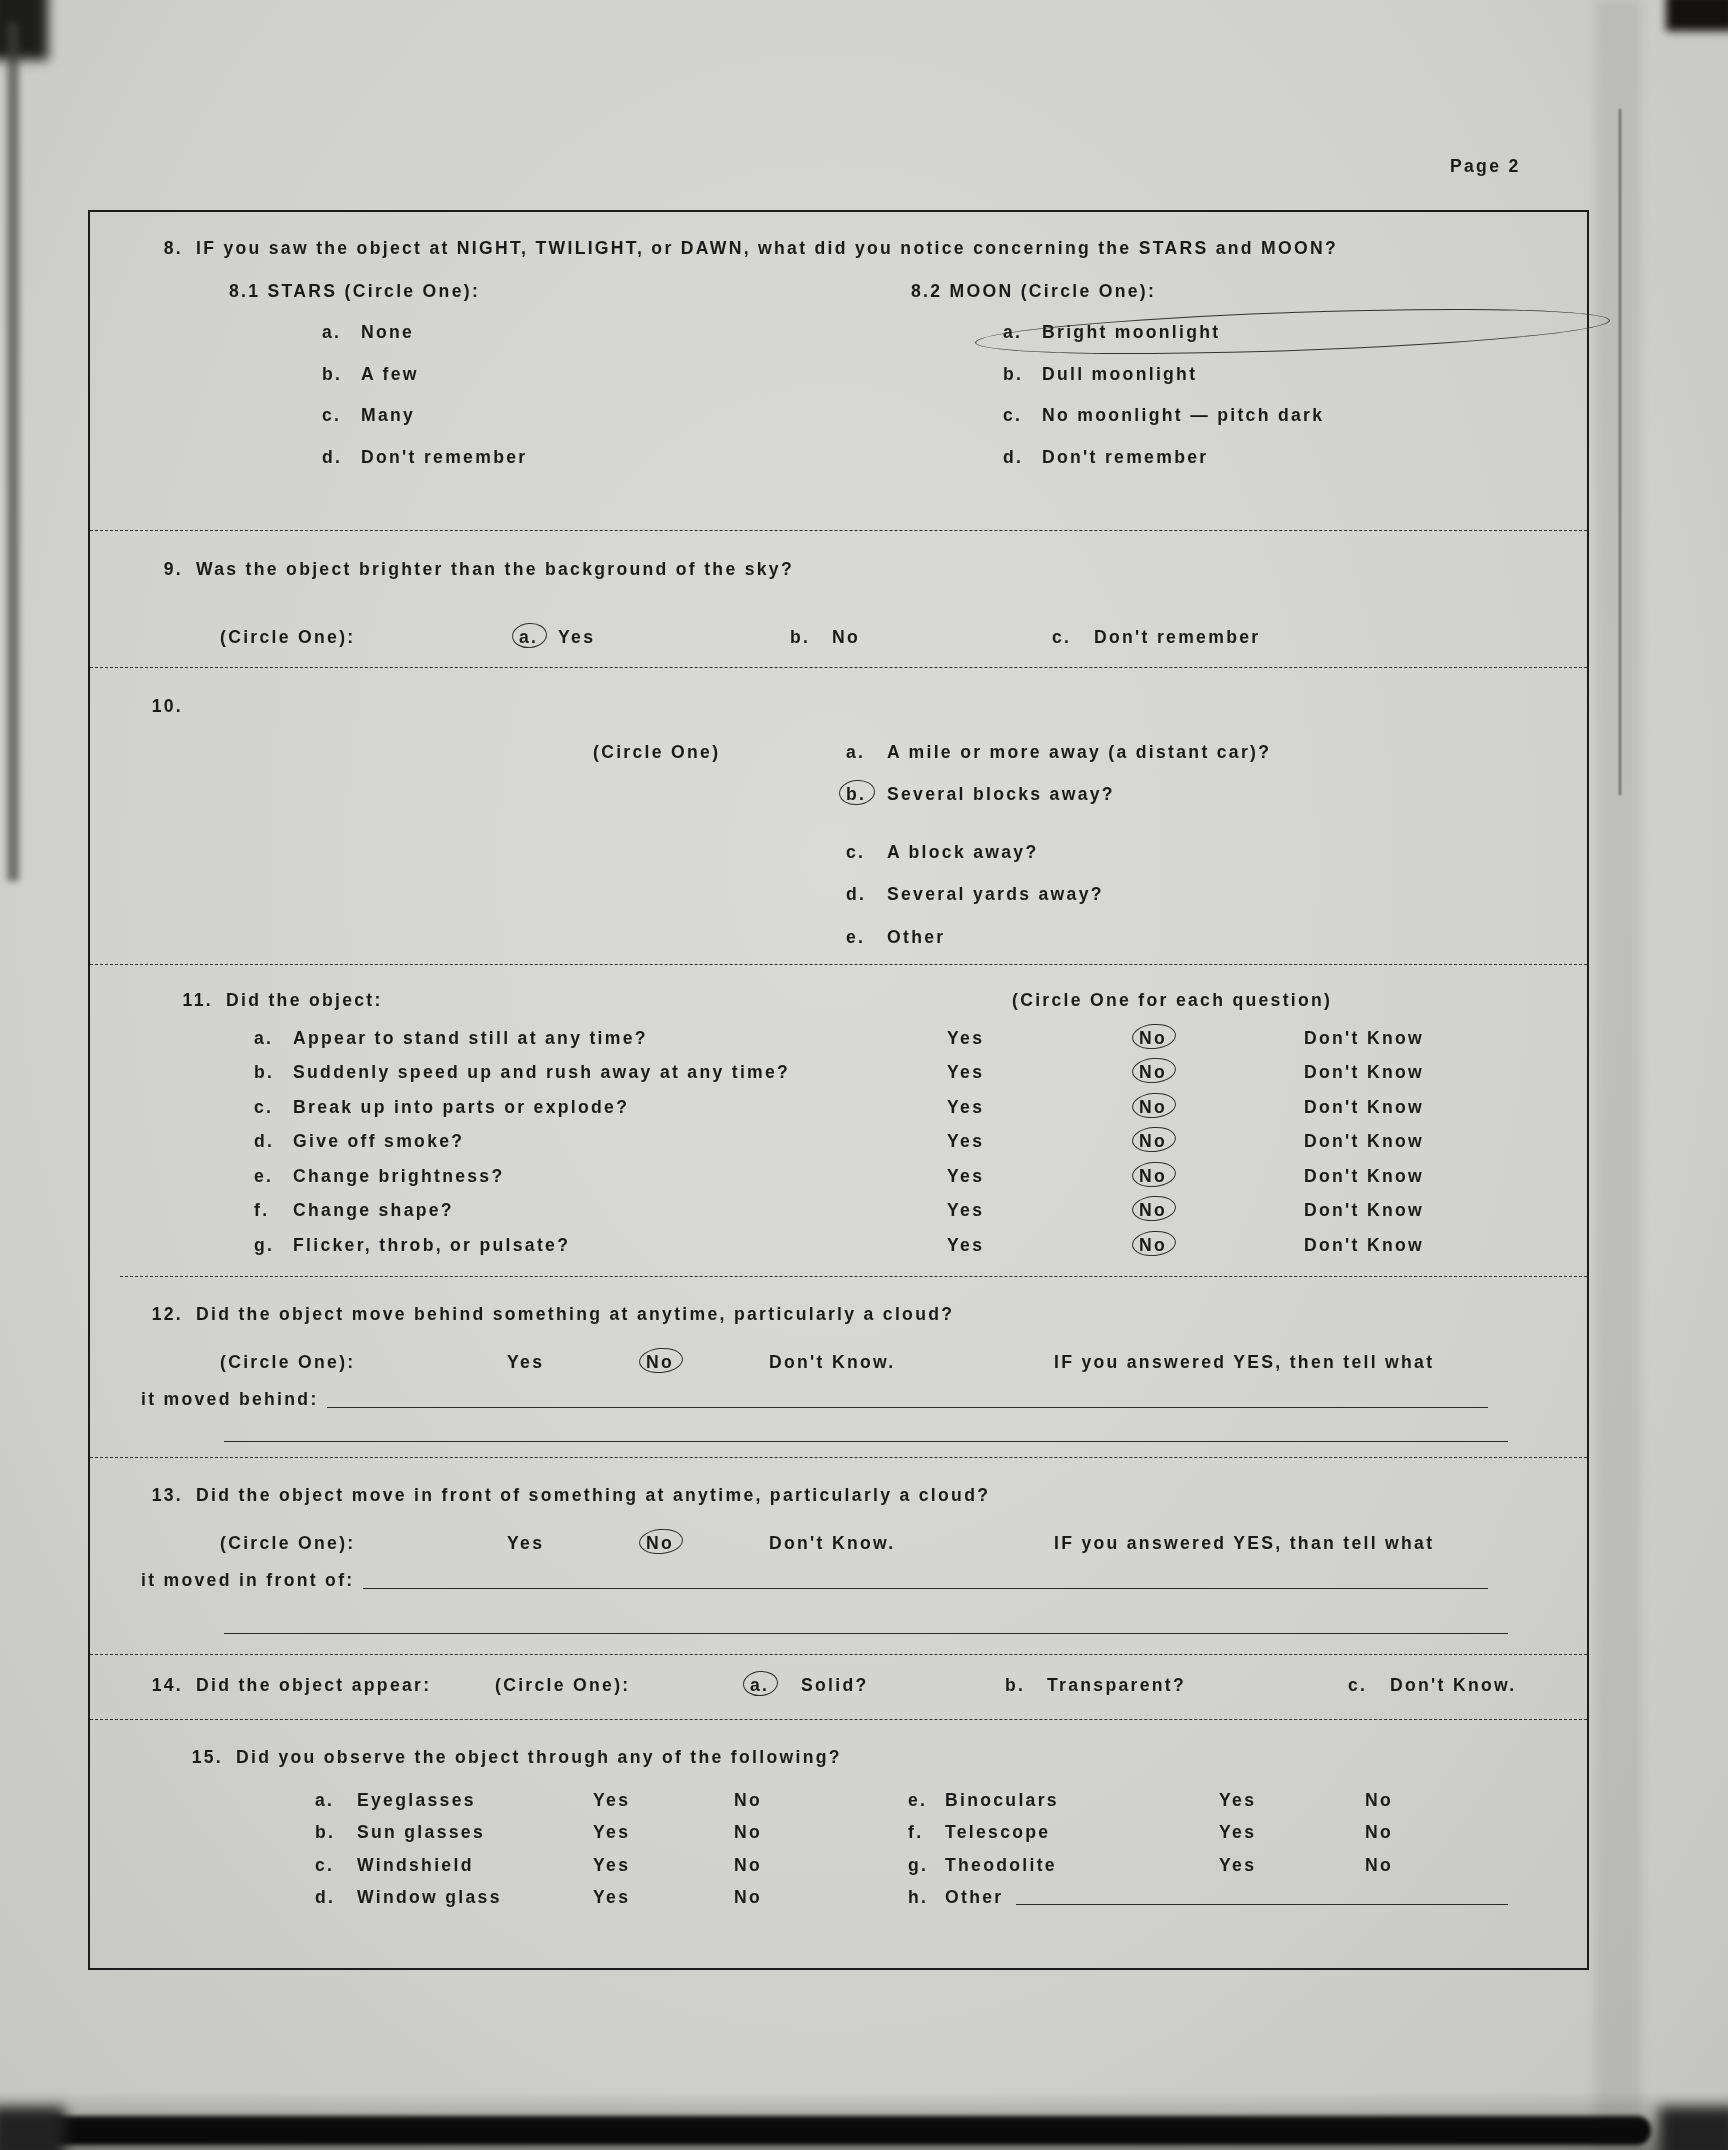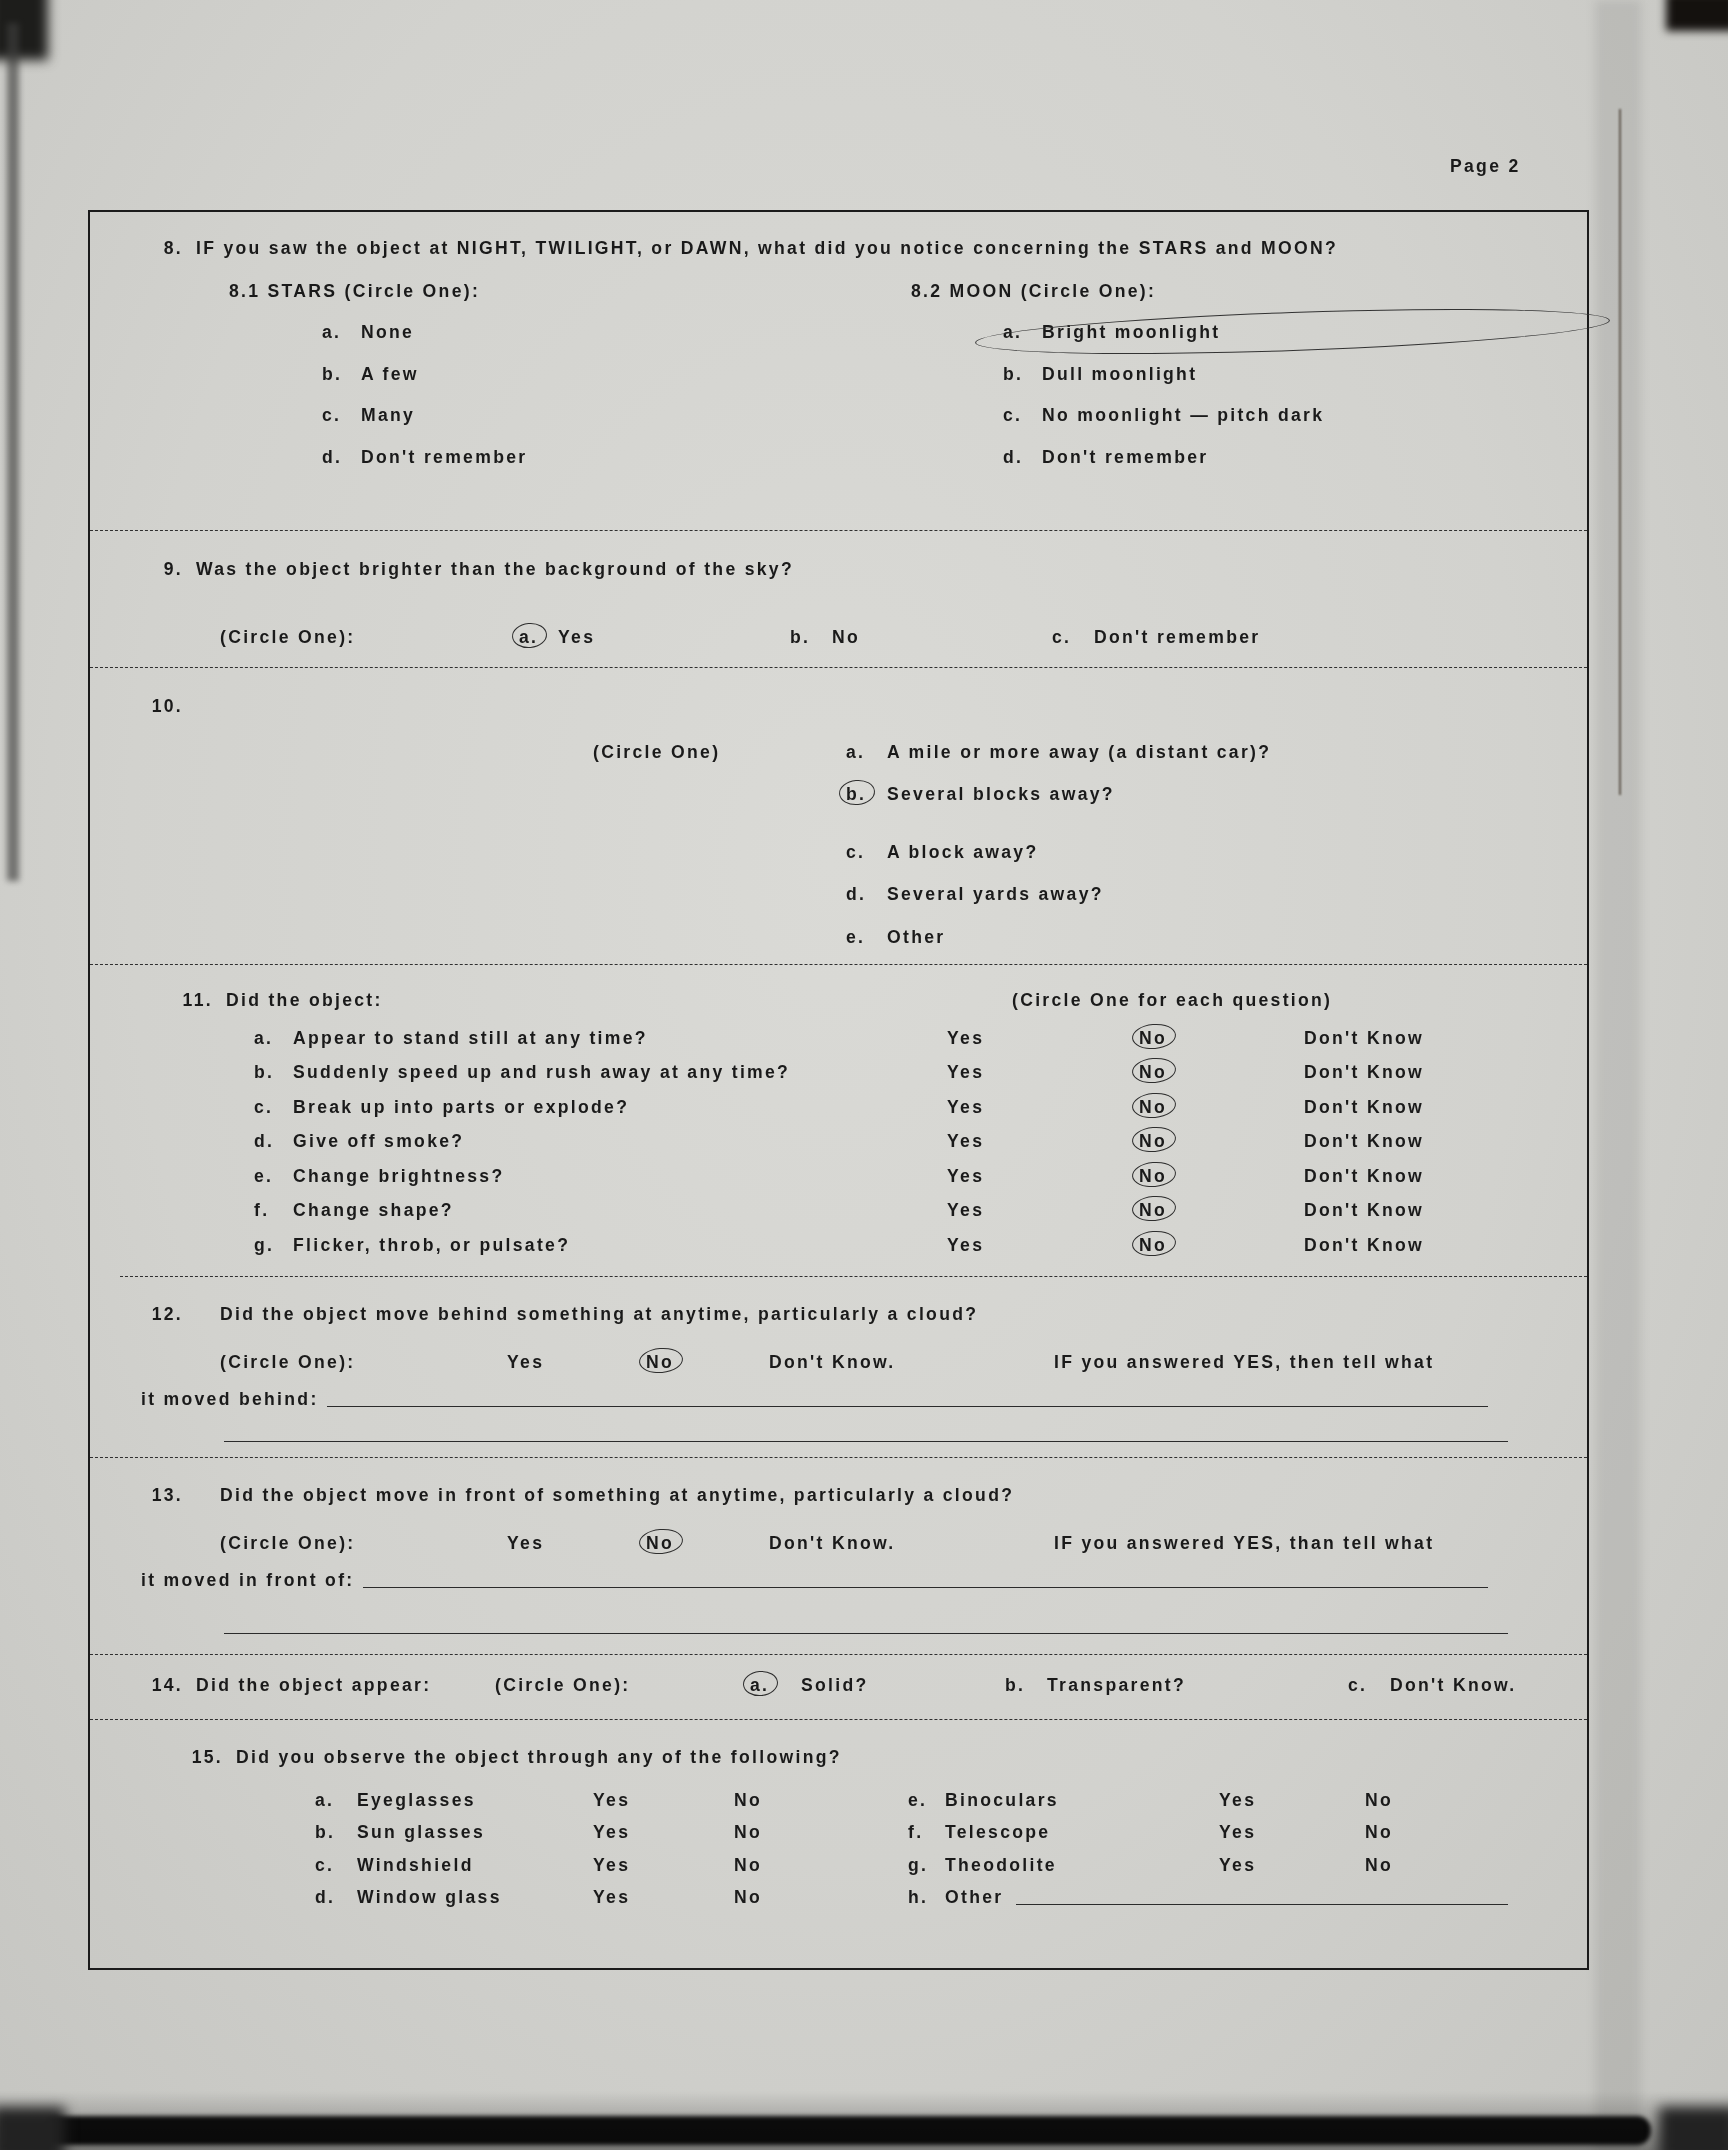--- a/index.html
+++ b/index.html
@@ -92,27 +92,27 @@
   .s11 .qhead{padding-top:25.5px;}
   .s11 .qtext{flex:none;width:786px;}
   .q11row{display:flex;padding-left:134px;margin-top:16px;}
   .q11row.first{margin-top:19.5px;}
   .q11row .ol{width:39px;flex:none;}
   .q11row .olab{width:654px;flex:none;}
   .q11row .yes{width:192px;flex:none;}
   .q11row .no{width:165px;flex:none;}
 
   
-  .s12 .qhead,.s13 .qhead{padding-top:28px;gap:24px;}
+  .s12 .qhead,.s13 .qhead{padding-top:28px;}
   .cline{display:flex;padding-left:130px;margin-top:29px;}
   .cline .co{width:287px;flex:none;}
   .cline .yes{width:139px;flex:none;}
   .cline .no{width:123px;flex:none;}
   .cline .dk{width:285px;flex:none;}
-  .fillrow{display:flex;align-items:center;padding-left:51px;padding-right:99px;margin-top:18.5px;}
+  .fillrow{display:flex;align-items:flex-end;padding-left:51px;padding-right:99px;margin-top:18.5px;}
   .fill{flex:1;border-bottom:1.4px solid #2b2b2b;margin-left:8.3px;height:16px;}
   .fullline{margin:33px 79px 0 134px;border-bottom:1.4px solid #2b2b2b;height:0;}
   .s13 .fullline{margin-top:44px;}
 
   
   .s14row{display:flex;padding-left:37px;padding-top:22px;}
   .s14row .txt{width:299px;flex:none;}
   .s14row .co{width:255px;flex:none;}
   .s14row .la{width:51px;flex:none;}
   .s14row .solid{width:204px;flex:none;}

